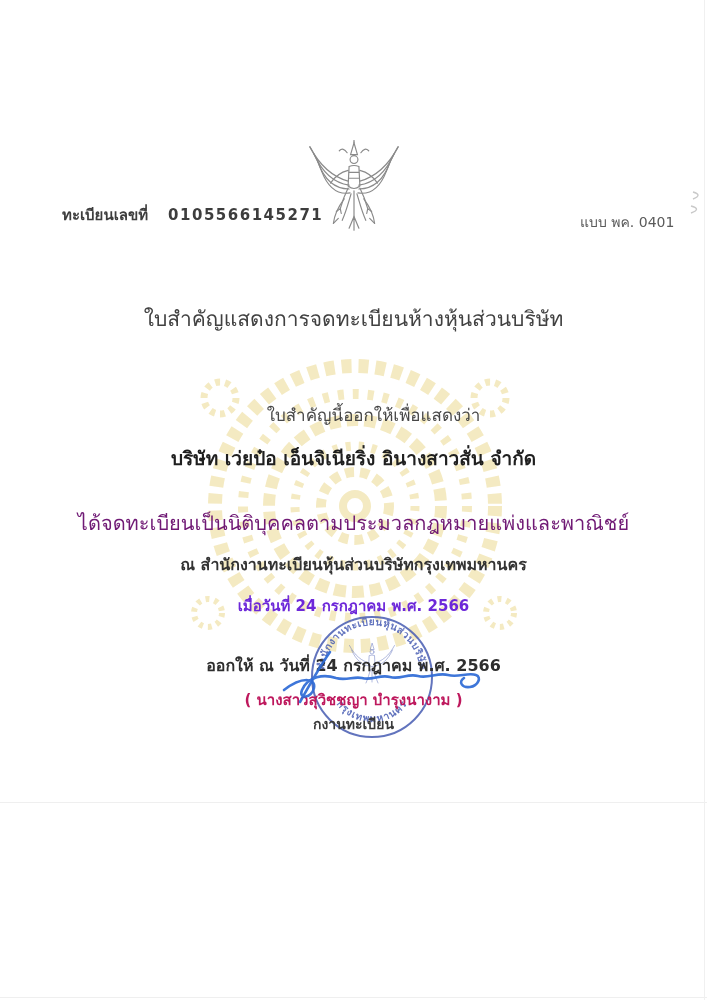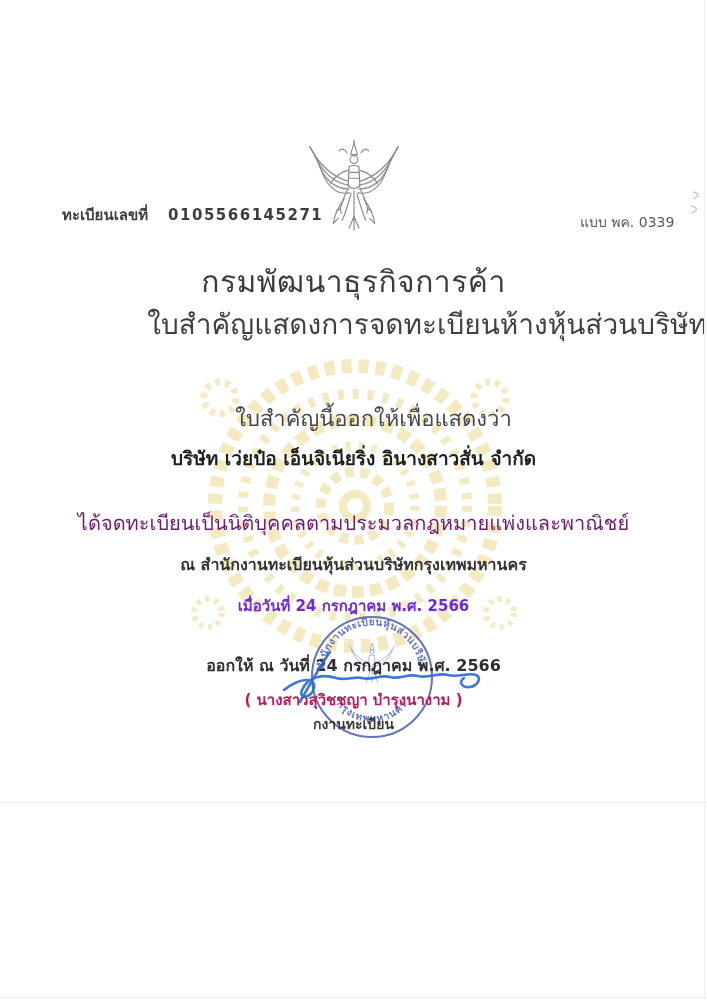--- a/index.html
+++ b/index.html
@@ -15,25 +15,25 @@
   .abs { position:absolute; }
   .centered { left:0; width:707px; text-align:center; }
 
   .reg-row { top:203px; left:62px; font-size:15px; font-weight:600; color:#3d3d3d; }
   .reg-row .num { margin-left:20px; letter-spacing:1.5px; font-weight:600; color:#3d3d3d; }
   .form-code { top:211px; left:580px; font-size:14px; color:#5a5a5a; font-weight:500; }
 
   .emblem { top:140px; left:295px; width:118px; height:98px; }
 
   .dept-title { top:258px; font-size:30px; font-weight:500; color:#3b3b3b; letter-spacing:0.5px; }
-  .cert-subtitle { top:302px; font-size:28px; font-weight:400; color:#414141;text-align:right; }
+  .cert-subtitle { top:302px; font-size:21px; font-weight:400; color:#414141; }
 
   .watermark { top:358px; left:160px; width:390px; height:300px; opacity:0.85; }
 
-  .intro-line { top:401px; font-size:22px; color:#474747; font-weight:400;padding-left:40px; }
+  .intro-line { top:401px; font-size:17px; color:#474747; font-weight:400;padding-left:40px; }
   .company-name { top:443px; font-size:19px; font-weight:700; color:#1f1f1f; }
   .registered-line { top:507px; font-size:20px; color:#701a75; font-weight:400; }
   .office-line { top:552px; font-size:16px; font-weight:600; color:#333; }
   .reg-date-line { top:594px; font-size:15px; font-weight:600; color:#6d28d9; }
 
   .stamp { top:612px; left:307px; width:130px; height:130px; opacity:0.88; }
   .issued-line { top:653px; font-size:16px; font-weight:600; color:#2e2e2e; z-index:4; }
   .signature { top:648px; left:272px; width:220px; height:58px; z-index:5; }
   .signer-name { top:688px; font-size:15px; font-weight:600; color:#be185d; z-index:4; }
   .signer-title { top:713px; font-size:14px; font-weight:600; color:#3a3a3a; z-index:2; }
@@ -86,23 +86,22 @@
       <path d="M60 78 L55 90 M60 78 L65 90 M60 78 L60 92"></path>
       <path d="M50 60 C44 68 40 76 39 85"></path>
       <path d="M70 60 C76 68 80 76 81 85"></path>
       <path d="M39 85 L44 80 M81 85 L76 80"></path>
     </g>
   </svg>
 
   <div class="abs reg-row">
     <span>ทะเบียนเลขที่</span><span class="num">0105566145271</span>
   </div>
-  <div class="abs form-code">แบบ พค. 0339</div>
+  <div class="abs form-code">แบบ พค. 0401</div>
 
-  <div class="abs centered dept-title">กรมพัฒนาธุรกิจการค้า</div>
   <div class="abs centered cert-subtitle">ใบสำคัญแสดงการจดทะเบียนห้างหุ้นส่วนบริษัท</div>
 
   <svg class="abs watermark" viewBox="0 0 390 300">
     <g fill="none" stroke="#f3e7b8">
       <circle cx="195" cy="148" r="140" stroke-width="14" stroke-dasharray="10 7"></circle>
       <circle cx="195" cy="148" r="112" stroke-width="10" stroke-dasharray="6 9"></circle>
       <circle cx="195" cy="148" r="86" stroke-width="12" stroke-dasharray="12 6"></circle>
       <circle cx="195" cy="148" r="60" stroke-width="9" stroke-dasharray="5 8"></circle>
       <circle cx="195" cy="148" r="34" stroke-width="10" stroke-dasharray="9 6"></circle>
       <circle cx="195" cy="148" r="12" stroke-width="8"></circle>

